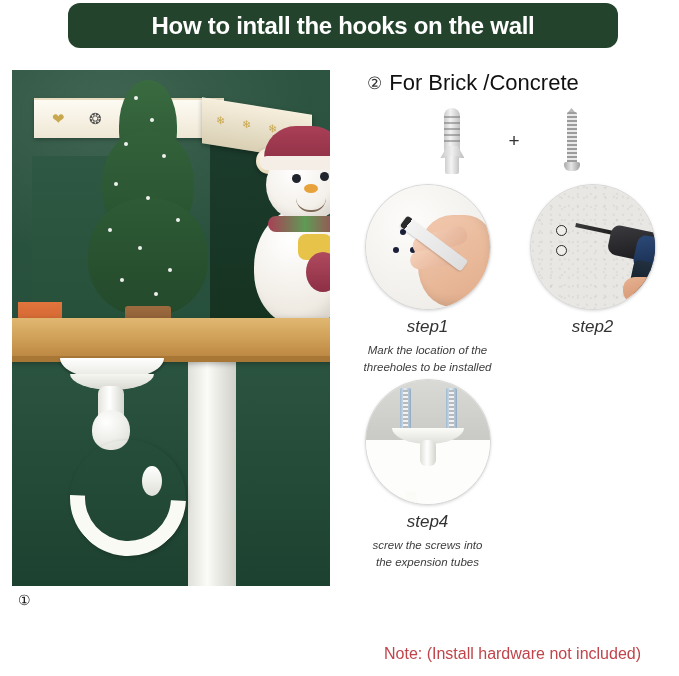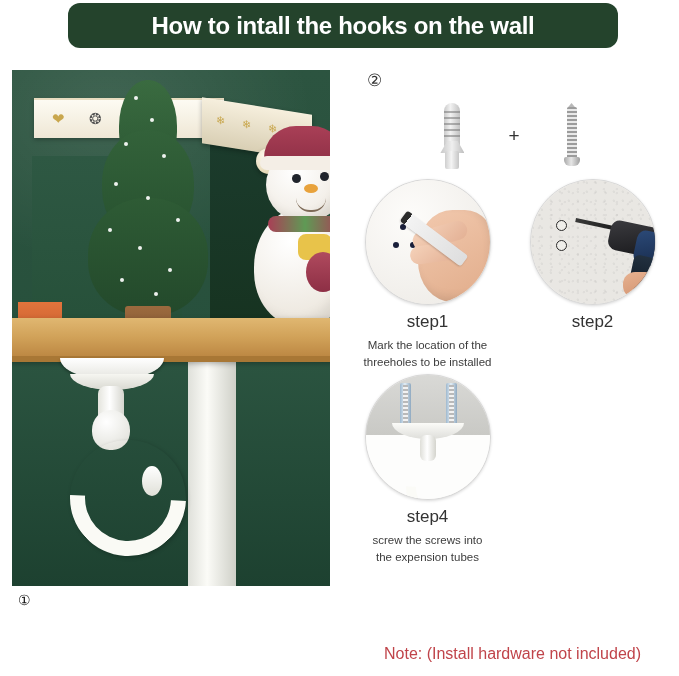--- a/index.html
+++ b/index.html
@@ -86,21 +86,21 @@
   .anchor-rib{position:absolute;left:4px;width:16px;height:2px;background:rgba(120,120,120,.55);}
   .anchor-wing{position:absolute;left:0;top:38px;width:24px;height:12px;background:linear-gradient(90deg,#c6c6c6,#efefef,#bfbfbf);clip-path:polygon(0 100%,28% 0,72% 0,100% 100%);}
   .anchor-collar{position:absolute;left:5px;top:48px;width:14px;height:18px;background:linear-gradient(90deg,#cfcfcf,#f4f4f4 45%,#c6c6c6);border-radius:2px;}
   .plus{font-size:19px;color:#333;}
   .screw{position:relative;width:16px;height:66px;}
   .screw-shaft{position:absolute;left:3px;top:4px;width:10px;height:52px;background:repeating-linear-gradient(180deg,#9c9c9c 0 2px,#e9e9e9 2px 4px);border-radius:2px;}
   .screw-tip{position:absolute;left:3px;top:0;width:10px;height:6px;background:#b9b9b9;clip-path:polygon(50% 0,100% 100%,0 100%);}
   .screw-head{position:absolute;left:0;top:54px;width:16px;height:9px;background:linear-gradient(90deg,#a8a8a8,#e6e6e6 45%,#9f9f9f);border-radius:2px 2px 6px 6px;}
   
   .steps-grid{display:grid;grid-template-columns:1fr 1fr;row-gap:4px;margin-top:4px;}
-  .step-cell{display:flex;flex-direction:column;align-items:center;}
+  .step-cell{display:flex;flex-direction:column;align-items:center;font-style:italic;}
   .circle{
     width:124px;height:124px;border-radius:50%;overflow:hidden;position:relative;
     border:1px solid #d8d8d8;box-shadow:0 1px 3px rgba(0,0,0,.15);background:#f3f1ee;
   }
   .step-label{font-size:17px;color:#333;margin-top:7px;}
   .step-desc{font-size:11.5px;color:#3c3c3c;line-height:1.45;text-align:center;margin-top:5px;white-space:pre-line;}
   
   .s1-bg{position:absolute;inset:0;background:radial-gradient(circle at 36% 30%,#fdfcfa,#ece9e4);}
   .s1-dot{position:absolute;width:6px;height:6px;border-radius:50%;background:#1a1f3a;}
   .s1-dot.d1{left:34px;top:44px;}
@@ -222,20 +222,21 @@
   <div class="hk hk-neck"></div>
   <div class="hk hk-bulb"></div>
   <div class="hk hk-curve"></div>
   <div class="hk hk-tip"></div>
 </div>
 
 <div id="right-col">
 
   <div id="brick-heading">
     <span id="brick-num">②</span>
+    <span>For Brick /Concrete</span>
   </div>
 
   <div class="hw-row">
     <div class="anchor">
       <div class="anchor-body"></div>
       <div class="anchor-rib" style="top:8px"></div>
       <div class="anchor-rib" style="top:14px"></div>
       <div class="anchor-rib" style="top:20px"></div>
       <div class="anchor-rib" style="top:26px"></div>
       <div class="anchor-rib" style="top:32px"></div>

